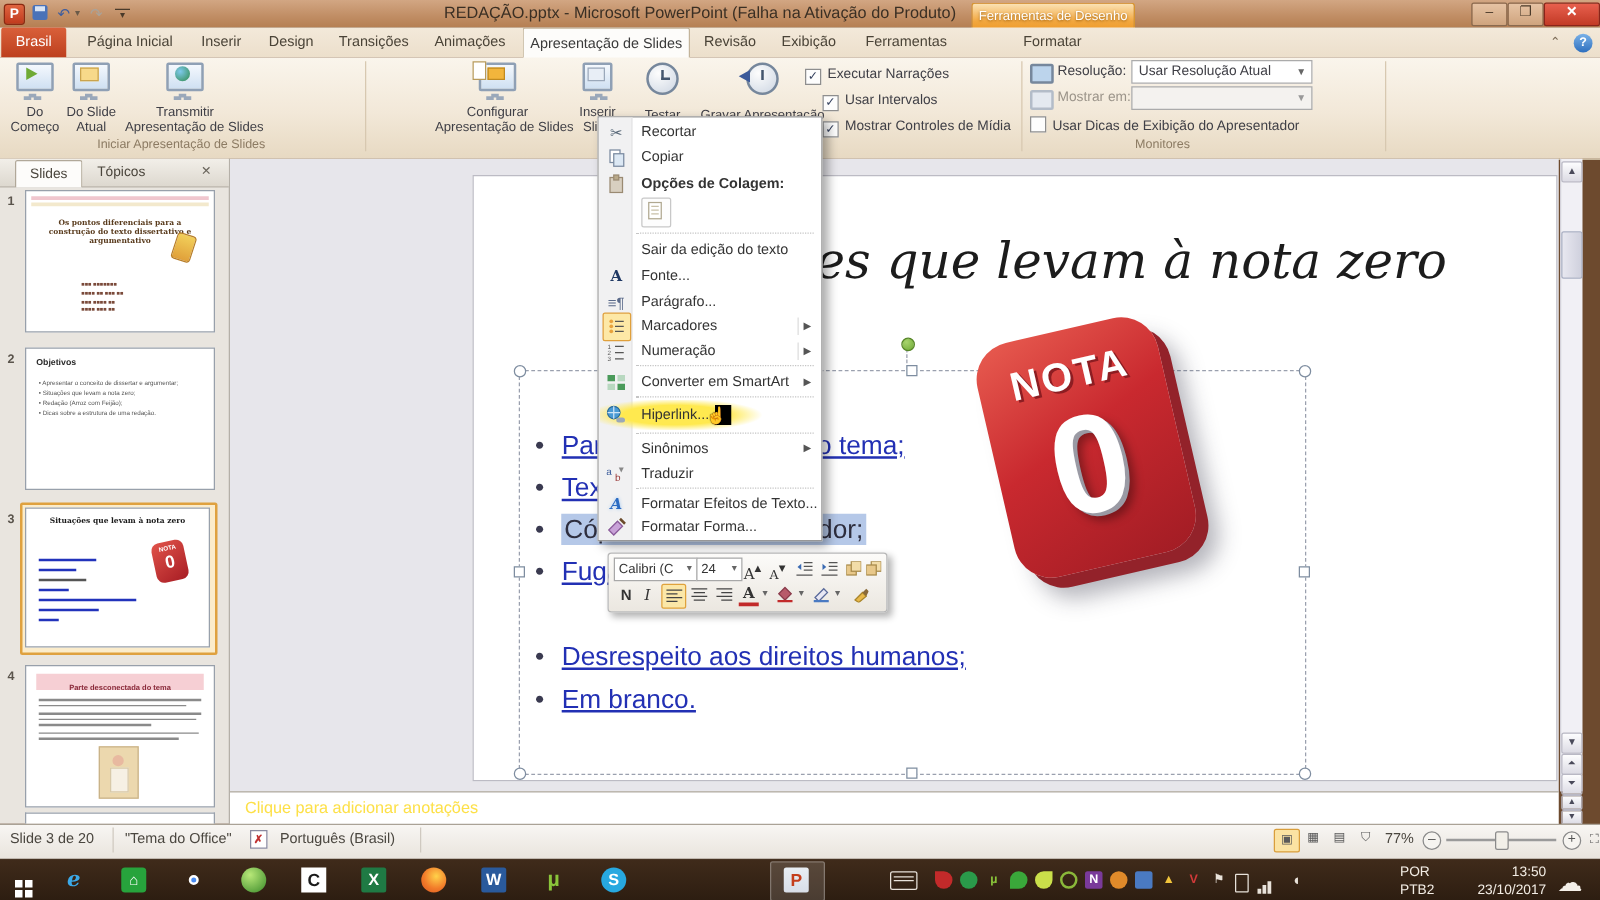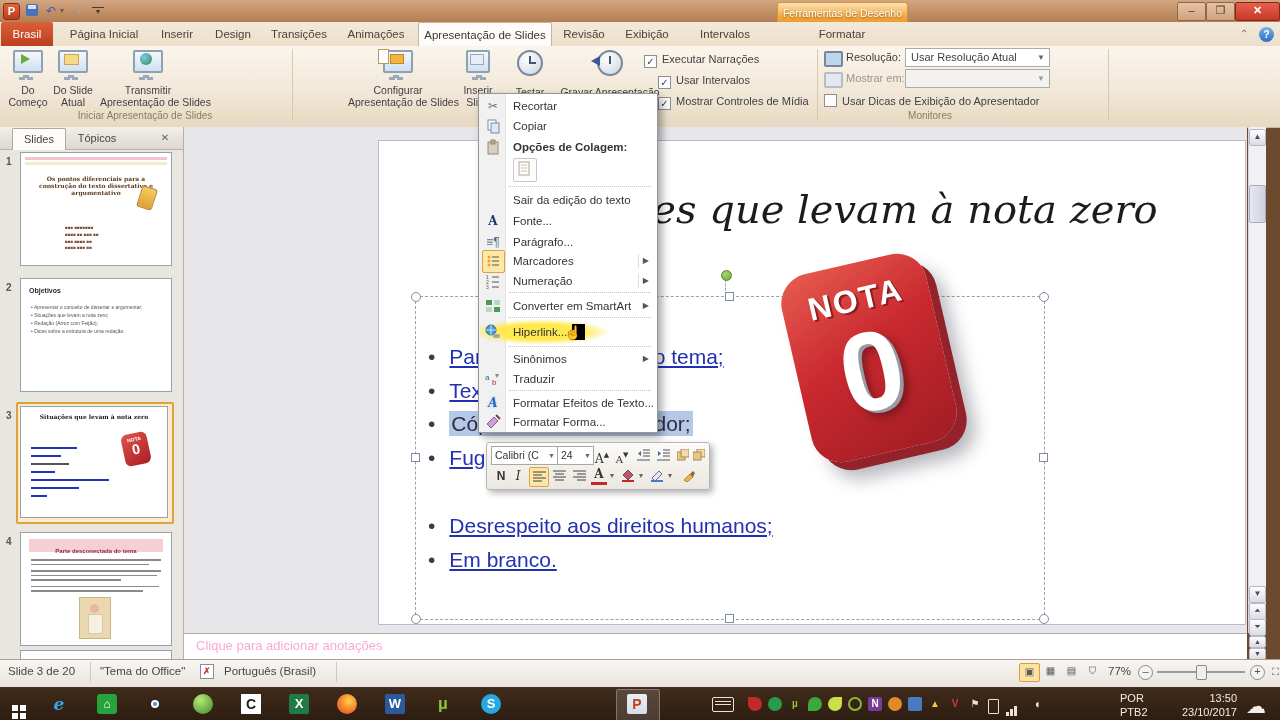--- a/index.html
+++ b/index.html
@@ -61,21 +61,21 @@
     background:linear-gradient(155deg,#e85c50 0%,#c9292f 45%,#a11c24 100%);
     box-shadow:8px 10px 0 #93222a,14px 20px 18px rgba(40,40,60,.35);text-align:center}
   .badge .l1{margin-top:18px;color:#fff;font-weight:bold;font-size:32px;letter-spacing:2px;text-shadow:2px 2px 0 #8d1d22}
   .badge .l2{color:#fff;font-weight:bold;font-size:112px;line-height:110px;text-shadow:3px 3px 0 #9a9aa4,6px 7px 8px rgba(0,0,0,.35)}
   
   .vtrack{left:1248px;top:127px;width:17px;height:506px;background:#f1f0f5;border-left:1px solid #d4d2da}
   .sbtn{left:1249px;width:15px;height:15px;background:linear-gradient(#fdfdfe,#dcdbe4);border:1px solid #b9b8c4;border-radius:2px;font-size:8px;color:#4a4a5a;text-align:center;line-height:14px}
   .vthumb{left:1249px;top:185px;width:15px;height:36px;background:linear-gradient(90deg,#e8e8f0,#cfd0dd);border:1px solid #a8aec2;border-radius:2px}
   
   .notes{left:184px;top:633px;width:1063px;height:26px;background:#fff;border-top:1px solid #b1aca3}
-  .notes-ph{left:196px;top:638px;font-size:13px;color:#f9a8d4}
+  .notes-ph{left:196px;top:638px;font-size:13px;color:#fde047}
   
   .status{left:0;top:659px;width:1280px;height:28px;background:linear-gradient(#f8f6f3,#e8e3dc);border-top:1px solid #aaa296}
   .st{top:665px;font-size:11.5px;color:#4a463f;white-space:nowrap}
   .stsep{top:662px;width:1px;height:20px;background:#cfc9c0}
   .viewb{top:663px;width:19px;height:17px;text-align:center;line-height:16px;font-size:10px;color:#5a5a5a}
   .viewb.on{background:#fbe3a3;border:1px solid #d99e3c;border-radius:2px}
   .zbtn{top:665px;width:13px;height:13px;border:1px solid #8a8a8a;border-radius:50%;background:#f6f4f0;text-align:center;line-height:11px;font-size:11px;color:#555}
   .ztrack{top:671px;width:88px;height:2px;background:#9a9a9a}
   .zthumb{top:665px;width:9px;height:13px;background:#f2efe8;border:1px solid #8a8a8a;border-radius:2px}
   
@@ -110,37 +110,38 @@
 
 <div class="screen">
 
   <div class="abs titlebar">
     <div class="abs ppt-logo">P</div>
     <div class="abs floppy"></div>
     <div class="abs qat-ic" style="left:44px;width:14px">↶</div>
     <div class="abs qat-ic" style="left:58px;width:8px;font-size:8px;color:#6a5a48">▾</div>
     <div class="abs qat-ic" style="left:70px;width:14px;color:#a9a39b">↷</div>
     <div class="abs qat-ic" style="left:92px;width:12px;color:#4a3a2a;border-top:1px solid #4a3a2a;top:7px;height:10px;line-height:8px;font-size:8px">▾</div>
+    <div class="abs app-title">REDAÇÃO.pptx - Microsoft PowerPoint (Falha na Ativação do Produto)</div>
     <div class="abs ctx-hdr">Ferramentas de Desenho</div>
     <div class="abs wbtn" style="left:1177px;width:27px">–</div>
     <div class="abs wbtn" style="left:1206px;width:27px">❐</div>
     <div class="abs wbtn close" style="left:1235px;width:43px">✕</div>
   </div>
 
   <div class="abs tabrow"></div>
   <div class="abs tab file" style="left:1px;width:52px">Brasil</div>
   <div class="abs tab" style="left:60px;width:88px">Página Inicial</div>
   <div class="abs tab" style="left:152px;width:50px">Inserir</div>
   <div class="abs tab" style="left:206px;width:54px">Design</div>
   <div class="abs tab" style="left:264px;width:70px">Transições</div>
   <div class="abs tab" style="left:338px;width:76px">Animações</div>
   <div class="abs tab active" style="left:418px;width:132px">Apresentação de Slides</div>
   <div class="abs tab" style="left:556px;width:56px">Revisão</div>
   <div class="abs tab" style="left:618px;width:58px">Exibição</div>
-  <div class="abs tab" style="left:684px;width:82px">Intervalos</div>
+  <div class="abs tab" style="left:684px;width:82px">Ferramentas</div>
   <div class="abs tab" style="left:806px;width:72px">Formatar</div>
   <div class="abs rib-collapse" style="left:1240px">⌃</div>
   <div class="abs rib-help" style="left:1259px">?</div>
 
   <div class="abs ribbon"></div>
 
   <div class="abs rbtn" style="left:8px;top:50px;width:40px">
     <div class="mon-ic">
         <div class="acc" style="left:6px;top:2px;width:0;height:0;border-left:9px solid #6faa35;border-top:5px solid transparent;border-bottom:5px solid transparent"></div>
       </div>

